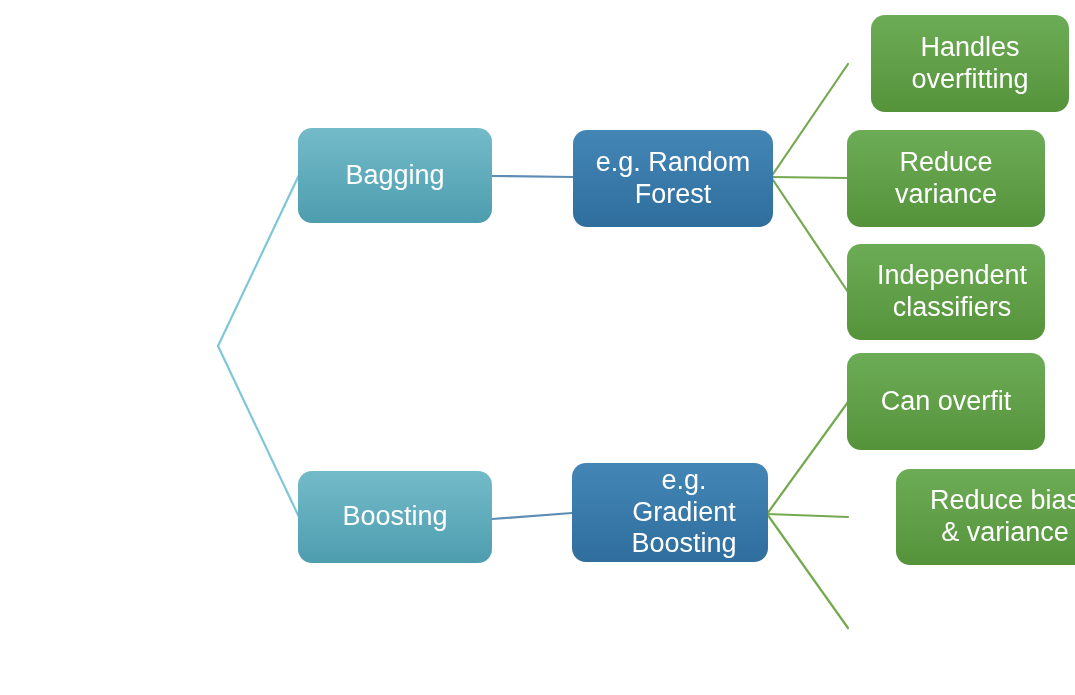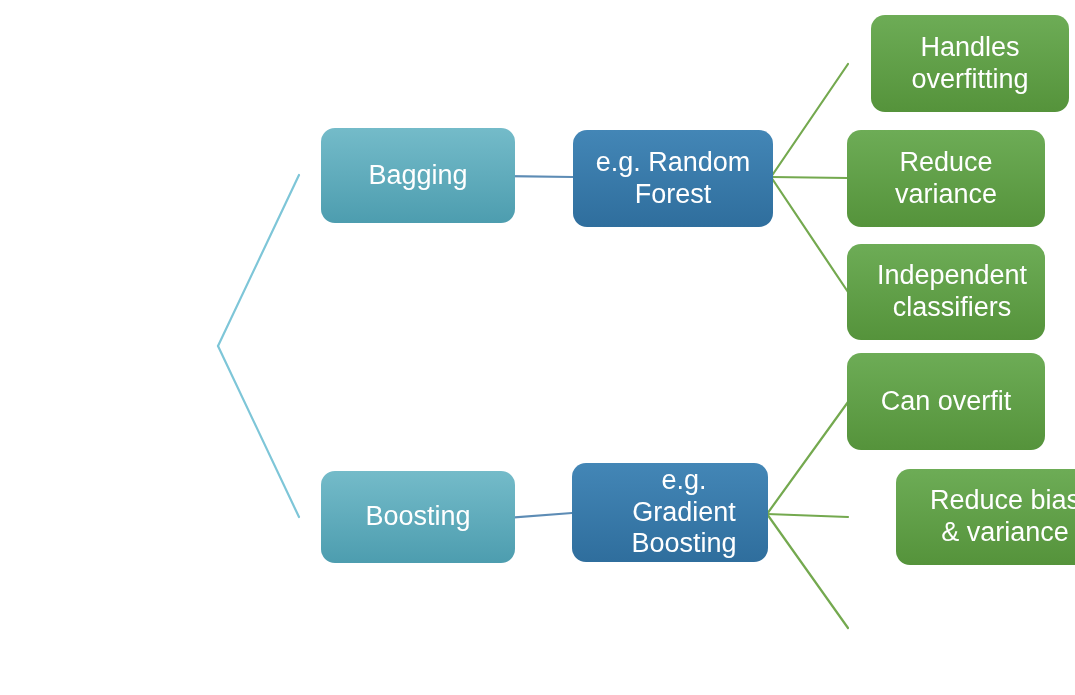--- a/index.html
+++ b/index.html
@@ -38,21 +38,21 @@
     color: var(--text, #ffffff);
     display: flex;
     align-items: center;
     justify-content: center;
     text-align: center;
     font-size: 27px;
     line-height: 1.17;
     padding: 4px 12px;
   }
   .node-root    { background: linear-gradient(180deg, var(--root-top, #c4ca58)    0%, var(--root-bottom, #a7b038)    100%); }
-  .node-branch  { background: linear-gradient(180deg, var(--branch-top, #74bbc9)  0%, var(--branch-bottom, #4d9daf)  100%); margin-left: 23px; }
+  .node-branch  { background: linear-gradient(180deg, var(--branch-top, #74bbc9)  0%, var(--branch-bottom, #4d9daf)  100%); }
   .node-example { background: linear-gradient(180deg, var(--example-top, #4386b6) 0%, var(--example-bottom, #2f6e9d) 100%); }
   .node-leaf    { background: linear-gradient(180deg, var(--leaf-top, #6dac56)    0%, var(--leaf-bottom, #55933b)    100%); }
 
   #node-ensembling              { left: 22px;  top: 298px; width: 196px; height: 95px; }
   #node-bagging                 { left: 298px; top: 128px; width: 194px; height: 95px; }
   #node-boosting                { left: 298px; top: 471px; width: 194px; height: 92px; }
   #node-random-forest           { left: 573px; top: 130px; width: 200px; height: 97px; }
   #node-gradient-boosting       { left: 572px; top: 463px; width: 196px; height: 99px; padding-left: 40px; }
   #node-handles-overfitting     { left: 847px; top: 15px;  width: 198px; height: 97px; margin-left: 24px; }
   #node-reduce-variance         { left: 847px; top: 130px; width: 198px; height: 97px; }

